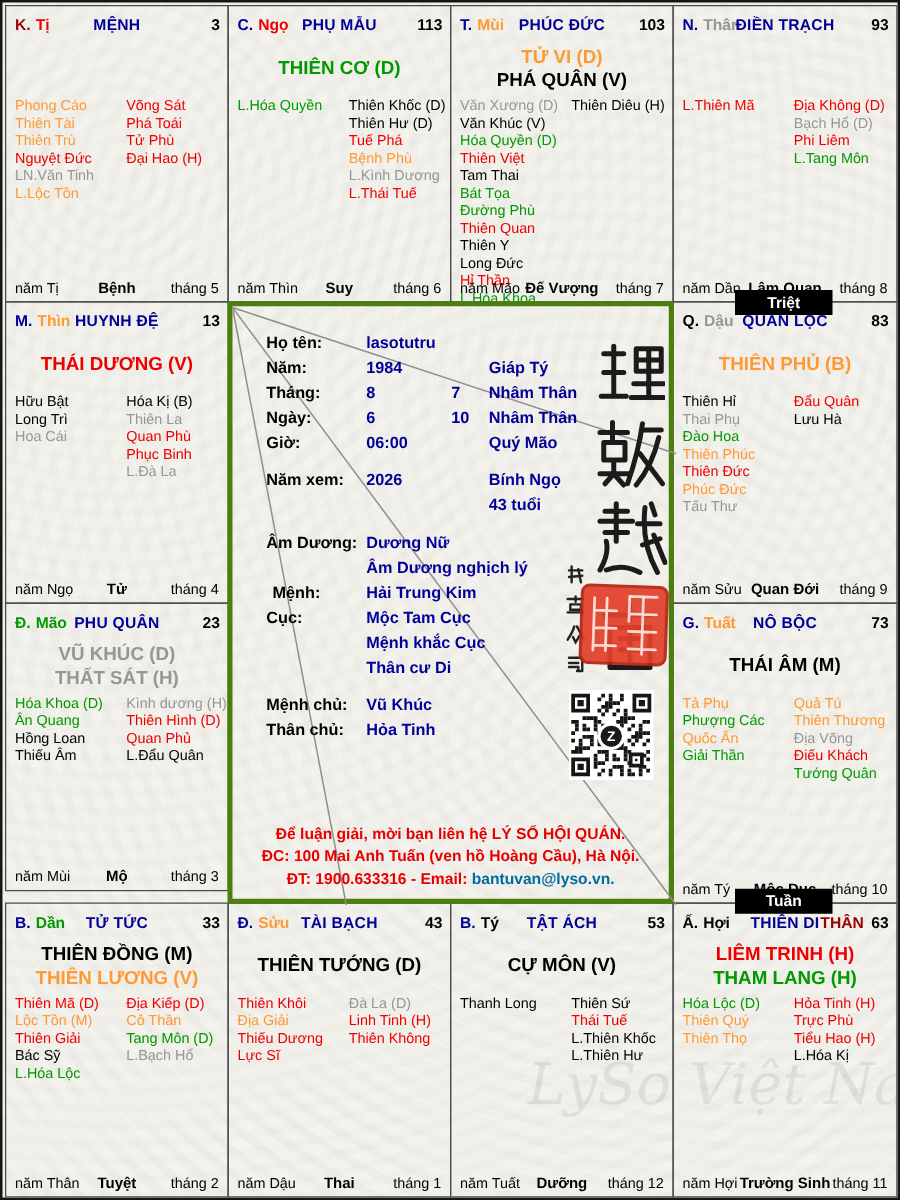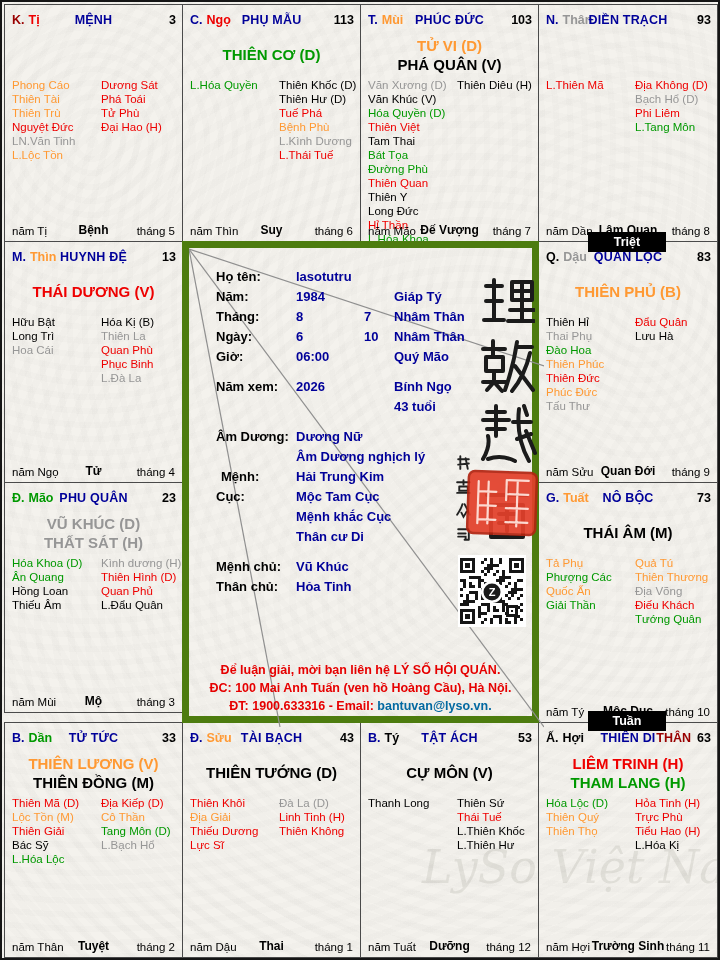--- a/index.html
+++ b/index.html
@@ -42,21 +42,21 @@
     justify-content:center;text-align:center;font-weight:bold;font-size:15px;line-height:19px;white-space:nowrap;}
   .col{position:absolute;top:73px;font-size:11.5px;line-height:14px;white-space:nowrap;}
   .colL{left:7px;}
   .colR{left:96px;}
   .star.b{font-weight:normal;}
   .ftr{position:absolute;bottom:4px;left:0;right:0;height:15px;font-size:11.5px;color:#000;}
   .fy{position:absolute;left:7px;bottom:0;}
   .fp{position:absolute;left:50%;transform:translateX(-50%);bottom:0;font-weight:bold;font-size:12px;}
   .fm{position:absolute;right:7px;bottom:0;}
 
-  #center{position:absolute;left:180px;top:239px;width:357px;height:482px;border:7px solid #4d7c0f;box-sizing:border-box;}
+  #center{position:absolute;left:180px;top:239px;width:357px;height:482px;border:4px solid #4d7c0f;box-sizing:border-box;}
   #aspect-lines{position:absolute;left:0;top:0;}
   .lbl,.val{position:absolute;font-size:13px;font-weight:bold;white-space:nowrap;}
   .lbl{color:#000;}
   .val{color:#000099;}
   #contact{position:absolute;left:0;right:0;top:413px;text-align:center;
     font-size:12.5px;font-weight:bold;line-height:18px;color:#e60000;white-space:nowrap;}
   #contact .em{color:#0369a1;}
   .cchar{position:absolute;left:290px;}
   .schar{position:absolute;left:266px;}
   #seal{position:absolute;left:277px;top:222px;transform:rotate(2deg);}
@@ -83,21 +83,21 @@
       <div class="mains"></div>
       <div class="col colL">
         <div class="star" style="color:#ff9933">Phong Cáo</div>
         <div class="star" style="color:#ff9933">Thiên Tài</div>
         <div class="star" style="color:#ff9933">Thiên Trù</div>
         <div class="star" style="color:#ee0000">Nguyệt Đức</div>
         <div class="star" style="color:#969696">LN.Văn Tinh</div>
         <div class="star" style="color:#ff9933">L.Lộc Tồn</div>
       </div>
       <div class="col colR">
-        <div class="star" style="color:#ee0000">Dương Sát</div>
+        <div class="star" style="color:#ee0000">Võng Sát</div>
         <div class="star" style="color:#ee0000">Phá Toái</div>
         <div class="star" style="color:#ee0000">Tử Phù</div>
         <div class="star" style="color:#ee0000">Đại Hao (H)</div>
       </div>
       <div class="ftr">
         <span class="fy">năm Tị</span>
         <span class="fp">Bệnh</span>
         <span class="fm">tháng 5</span>
       </div>
     </div>
@@ -293,22 +293,22 @@
         <span class="fm">tháng 10</span>
       </div>
     </div>
   <div class="cell" id="c8">
       <div class="hdr">
         <span class="hb"><span class="stem" style="color:#000099">B.</span><span class="branch" style="color:#009900">Dần</span></span>
         <span class="pname">TỬ TỨC</span>
         <span class="pnum">33</span>
       </div>
       <div class="mains">
+        <div class="mstar" style="color:#000000">THIÊN ĐỒNG (M)</div>
         <div class="mstar" style="color:#ff9933">THIÊN LƯƠNG (V)</div>
-        <div class="mstar" style="color:#000000">THIÊN ĐỒNG (M)</div>
       </div>
       <div class="col colL">
         <div class="star" style="color:#ee0000">Thiên Mã (D)</div>
         <div class="star" style="color:#ff9933">Lộc Tồn (M)</div>
         <div class="star" style="color:#ee0000">Thiên Giải</div>
         <div class="star" style="color:#000000">Bác Sỹ</div>
         <div class="star" style="color:#009900">L.Hóa Lộc</div>
       </div>
       <div class="col colR">
         <div class="star b" style="color:#ee0000">Địa Kiếp (D)</div>

